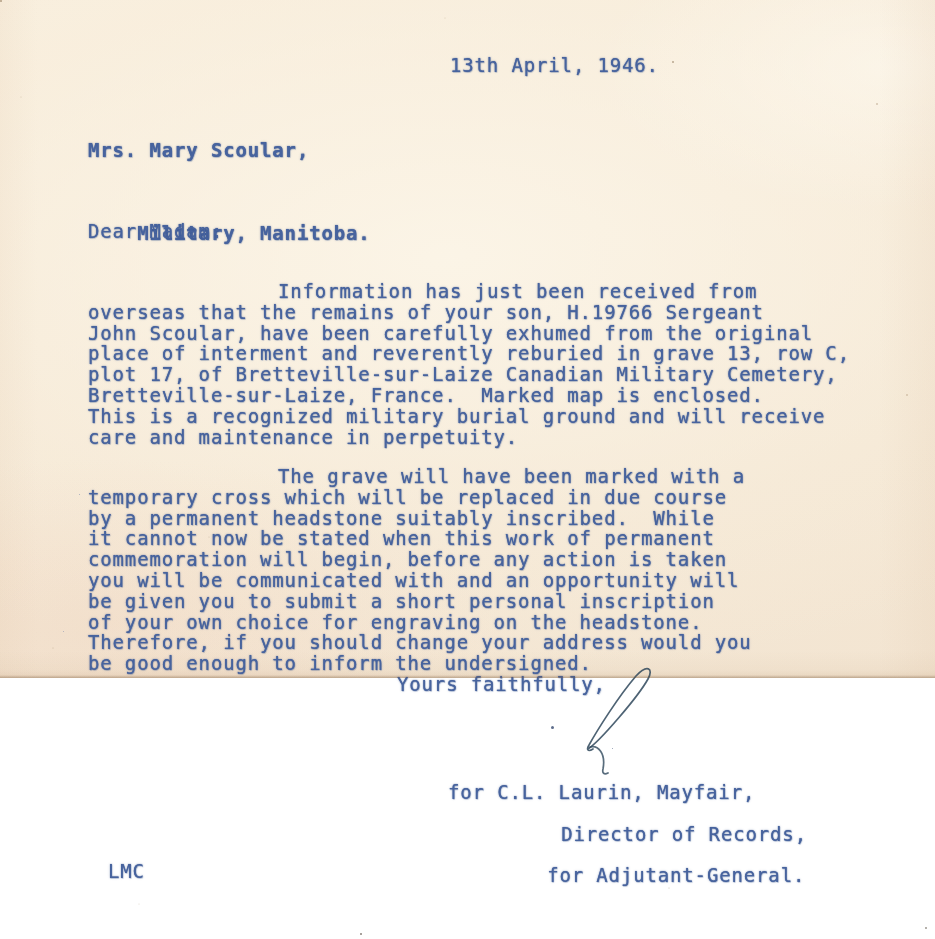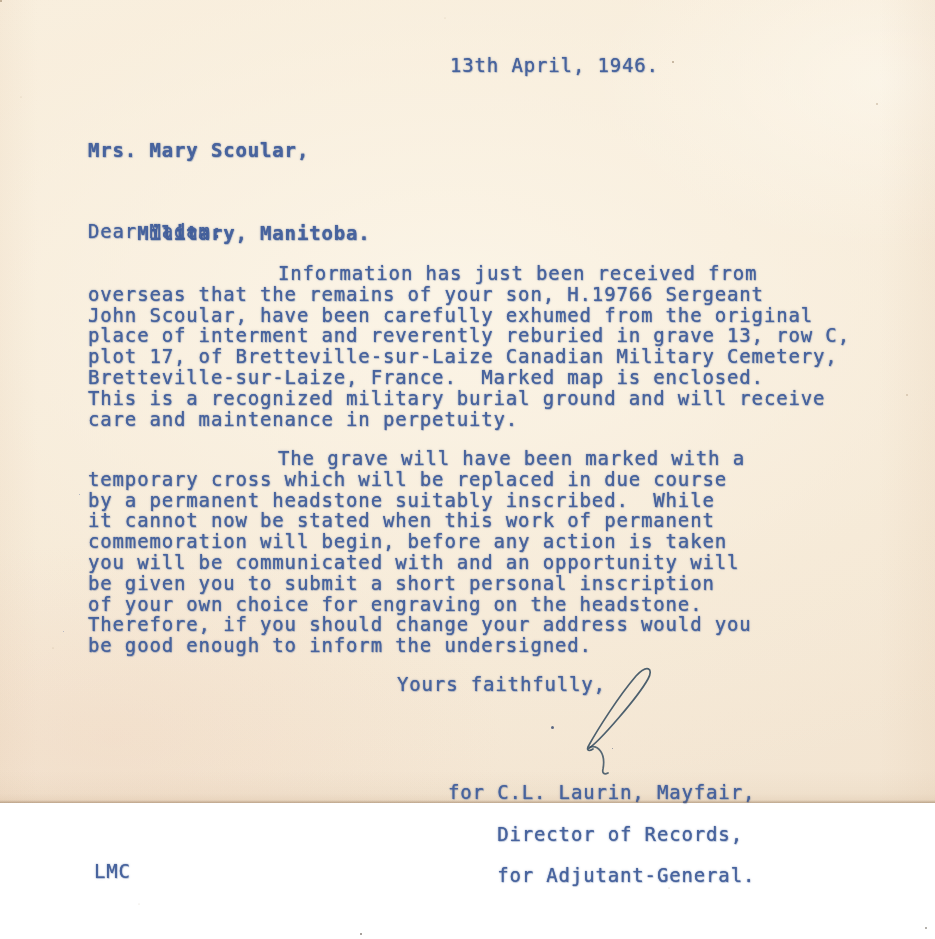--- a/index.html
+++ b/index.html
@@ -1,21 +1,21 @@
 <!DOCTYPE html>
 <html><head>
 <meta charset="utf-8">
 <style>
   html,body{margin:0;padding:0;}
   body{
     width:935px;height:939px;overflow:hidden;
     font-family:"DejaVu Sans Mono","Liberation Mono",monospace;
   }
   .page{
-    position:relative;width:935px;height:803px;
+    position:relative;width:935px;height:678px;
     background:
       radial-gradient(ellipse 130% 90% at 48% 38%, rgba(252,246,233,.85) 0%, rgba(250,241,224,.35) 45%, rgba(0,0,0,0) 70%),
       linear-gradient(168deg, #f8eedd 0%, #f6ead8 40%, #f4e7d4 72%, #f3e5d2 100%);
   }
   
   .paper-shade{
     position:absolute;inset:0;pointer-events:none;
     background:
       linear-gradient(90deg, rgba(214,182,150,.10) 0%, rgba(0,0,0,0) 4%, rgba(0,0,0,0) 94%, rgba(214,182,150,.12) 100%),
       linear-gradient(0deg, rgba(170,128,84,.16) 0%, rgba(170,128,84,.05) 1.2%, rgba(0,0,0,0) 4%),
@@ -27,23 +27,23 @@
     background:linear-gradient(0deg, rgba(110,80,50,.35), rgba(110,80,50,0));
   }
   
   .tw{
     position:absolute;
     font-size:19px;line-height:20.8px;letter-spacing:.85px;
     color:#47639e;
     white-space:pre-wrap;
     text-shadow:0 0 1px rgba(58,86,142,.85), 0 0 2.6px rgba(58,86,142,.30), .6px .6px 0 rgba(58,86,142,.18);
   }
-  .para{width:820px;text-indent:190px;}
-  .sig-line2{}
-  .sig-line3{}
+  .para{width:820px;text-indent:190px;margin-top:18px;}
+  .sig-line2{margin-left:64px;}
+  .sig-line3{margin-left:50px;}
   .flourish{position:absolute;left:556px;top:663px;}
   .specks{
     position:absolute;left:0;top:0;width:2px;height:2px;border-radius:50%;
     background:rgba(122,94,62,.55);
     box-shadow:
       672px 61px 0 0 rgba(122,94,62,.5),
       876px 103px 0 0 rgba(140,110,74,.35),
       444px 17px 0 -0.5px rgba(140,110,74,.3),
       906px 394px 0 0 rgba(140,110,74,.3),
       52px 647px 0 -0.5px rgba(122,94,62,.35),
@@ -101,16 +101,16 @@
   <svg class="flourish" width="124" height="118" viewBox="0 0 124 118">
     <path d="M 32 86 C 44 78, 82 34, 92 16 C 98 5, 91 1, 80 13 C 62 34, 42 66, 33 82 C 30 87, 32 89, 37 86" fill="none" stroke="rgba(47,72,92,.85)" stroke-width="1.7" stroke-linecap="round"></path>
     <path d="M 34 84 C 42 82, 50 90, 47 106 C 46 110, 48 112, 52 110" fill="none" stroke="rgba(47,72,92,.8)" stroke-width="1.7" stroke-linecap="round"></path>
   </svg>
   <div class="ink-dots"></div>
 
   <div class="tw" style="left:448px;top:782px;"><span>for C.L. Laurin, Mayfair,</span><br>
     <span class="sig-line2" style="display:inline-block;">Director of Records,</span><br>
     <span class="sig-line3" style="display:inline-block;">for Adjutant-General.</span></div>
 
-  <div class="tw" style="left:94px;top:861px;">LMC</div>
+  <div class="tw" style="left:108px;top:861px;">LMC</div>
 
   <div class="bottom-edge"></div>
 </div>
 
 </body></html>

